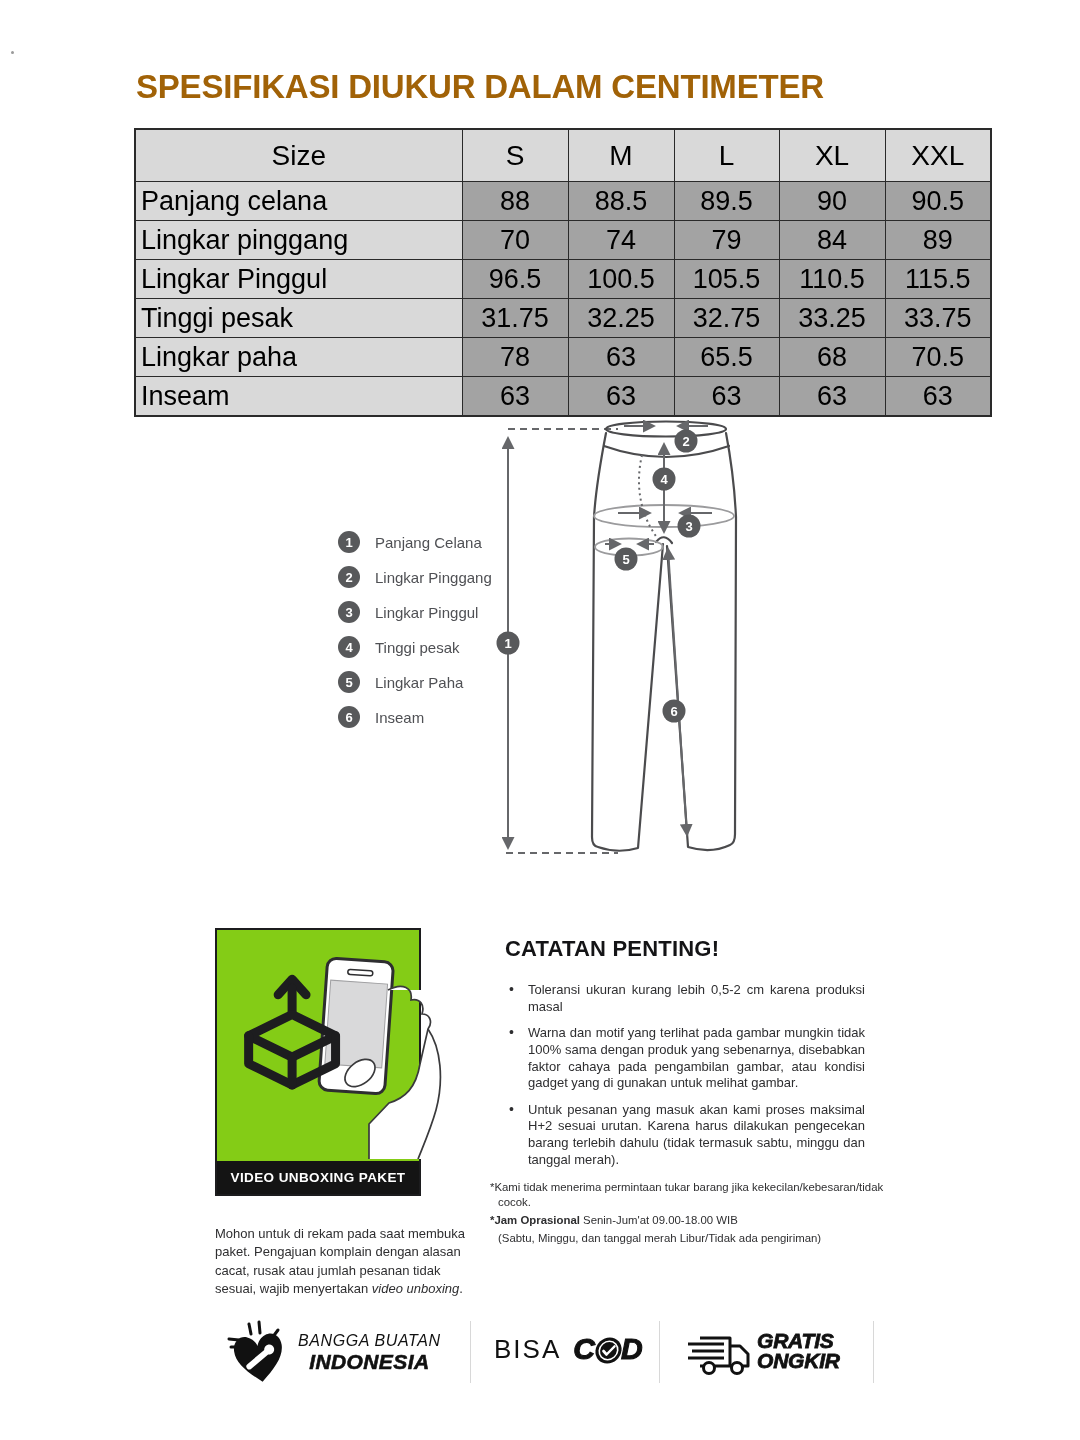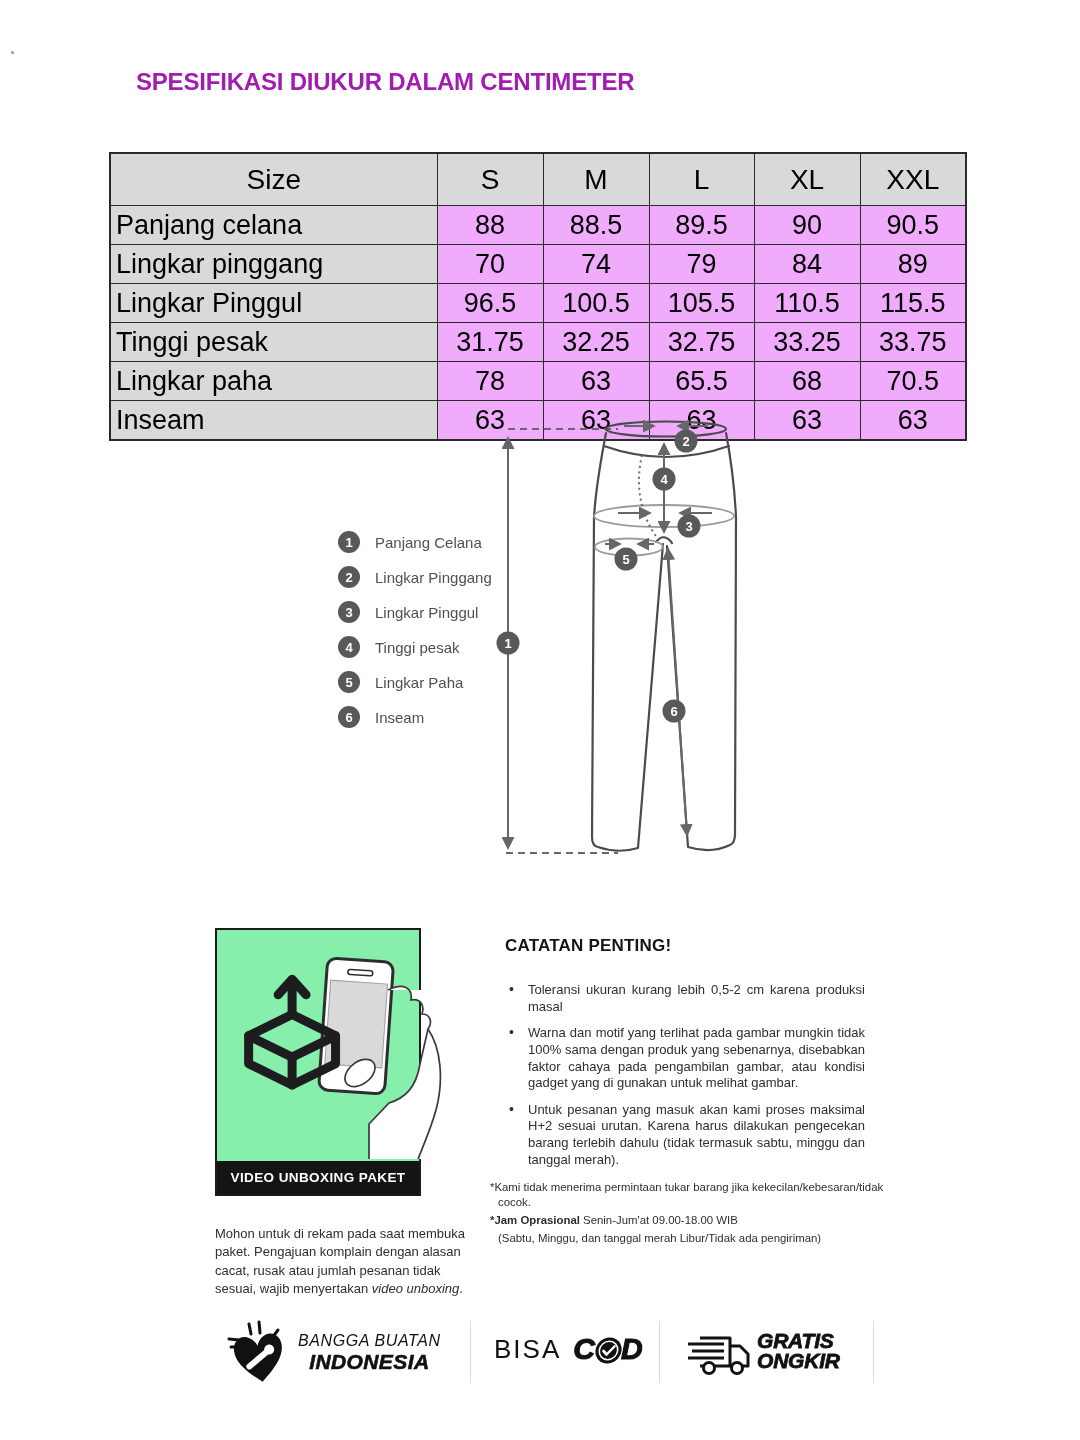--- a/index.html
+++ b/index.html
@@ -6,47 +6,47 @@
   body{
     width:1080px;height:1440px;position:relative;background:#ffffff;
     font-family:"Liberation Sans", sans-serif;color:#1a1a1a;overflow:hidden;
   }
   .abs{position:absolute;}
 
   
   .artifact-dot{left:11px;top:51px;width:3px;height:3px;background:#9a9a9a;border-radius:50%;}
 
   
-  .page-title{left:136px;top:68px;font-size:24px;font-weight:bold;letter-spacing:-0.2px;color:#a21caf;}
-
-  
-  table.size-table{left:109px;top:128px;border-collapse:collapse;table-layout:fixed;width:856px;
-    font-size:27px;color:#000;margin-top:24px;}
+  .page-title{left:136px;top:68px;font-size:33px;font-weight:bold;letter-spacing:-0.2px;color:#a16207;}
+
+  
+  table.size-table{left:134px;top:128px;border-collapse:collapse;table-layout:fixed;width:856px;
+    font-size:27px;color:#000;}
   table.size-table th,table.size-table td{border:1px solid #2a2a2a;vertical-align:middle;overflow:hidden;}
   table.size-table{border:2px solid #2a2a2a;}
   table.size-table th{height:49px;background:#d9d9d9;font-weight:normal;font-size:28px;text-align:center;}
-  table.size-table td{height:36px;text-align:center;background:#f0abfc;}
+  table.size-table td{height:36px;text-align:center;background:#a3a3a3;}
   table.size-table td.lbl{background:#d9d9d9;text-align:left;padding-left:5px;}
 
   
   .legend{left:338px;top:531px;}
   .legend-item{display:flex;align-items:center;margin-bottom:13px;height:22px;}
   .legend-num{width:22px;height:22px;border-radius:50%;background:#58595b;color:#fff;
     font-size:13px;font-weight:bold;display:flex;align-items:center;justify-content:center;flex:0 0 22px;}
   .legend-label{margin-left:15px;font-size:15px;color:#4f5054;}
 
   
-  .unboxing-box{left:215px;top:928px;width:206px;height:268px;border:2px solid #1c1c1e;background:#86efac;box-sizing:border-box;}
+  .unboxing-box{left:215px;top:928px;width:206px;height:268px;border:2px solid #1c1c1e;background:#84cc16;box-sizing:border-box;}
   .unboxing-caption{position:absolute;left:0;bottom:0;width:100%;height:33px;background:#141414;color:#fff;
     display:flex;align-items:center;justify-content:center;font-size:13.5px;font-weight:bold;letter-spacing:0.4px;}
   .unboxing-note{left:215px;top:1212px;width:260px;font-size:13px;line-height:1.42;color:#2e2e30;}
   .unboxing-note .it{font-style:italic;margin-top:32px;}
 
   
-  .notes-title{left:505px;top:936px;font-size:17px;font-weight:bold;letter-spacing:0.2px;color:#141416;}
+  .notes-title{left:505px;top:936px;font-size:22px;font-weight:bold;letter-spacing:0.2px;color:#141416;}
   .notes-list{left:505px;top:982px;width:360px;}
   .note-bullet{position:relative;padding-left:23px;font-size:13px;line-height:1.28;color:#2e2e30;
     text-align:justify;margin-bottom:10px;}
   .note-bullet::before{content:"\2022";position:absolute;left:4px;top:-1px;font-size:14px;color:#2e2e30;}
   .footnotes{left:490px;top:1180px;width:402px;font-size:11.4px;line-height:1.32;color:#2e2e30;}
   .footnote{padding-left:8px;text-indent:-8px;margin-bottom:3px;}
   .footnote b{font-weight:bold;margin-top:12px;}
   .footnote-sub{padding-left:8px;}
 
   

